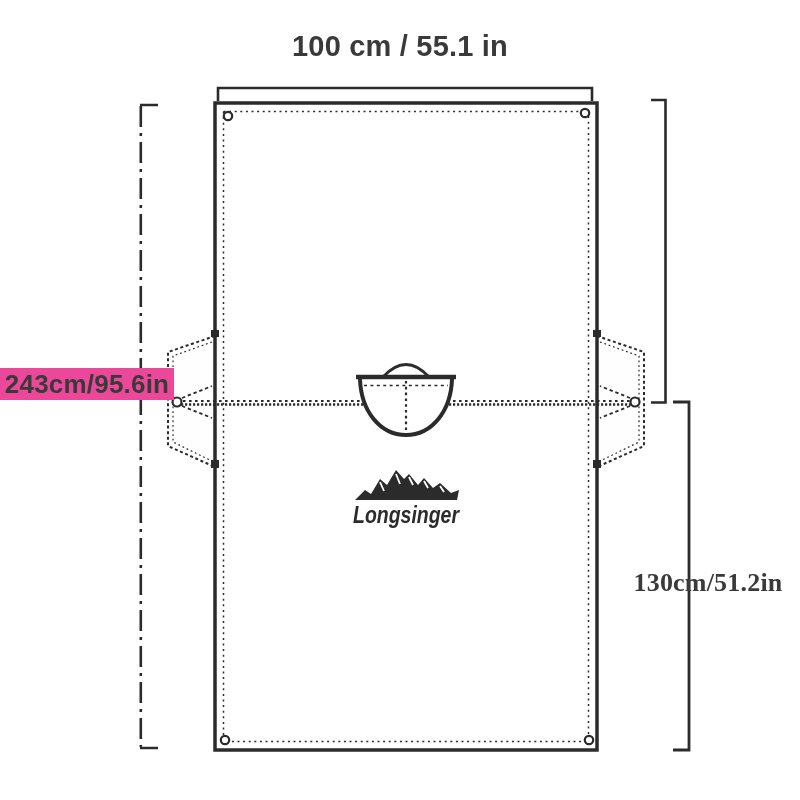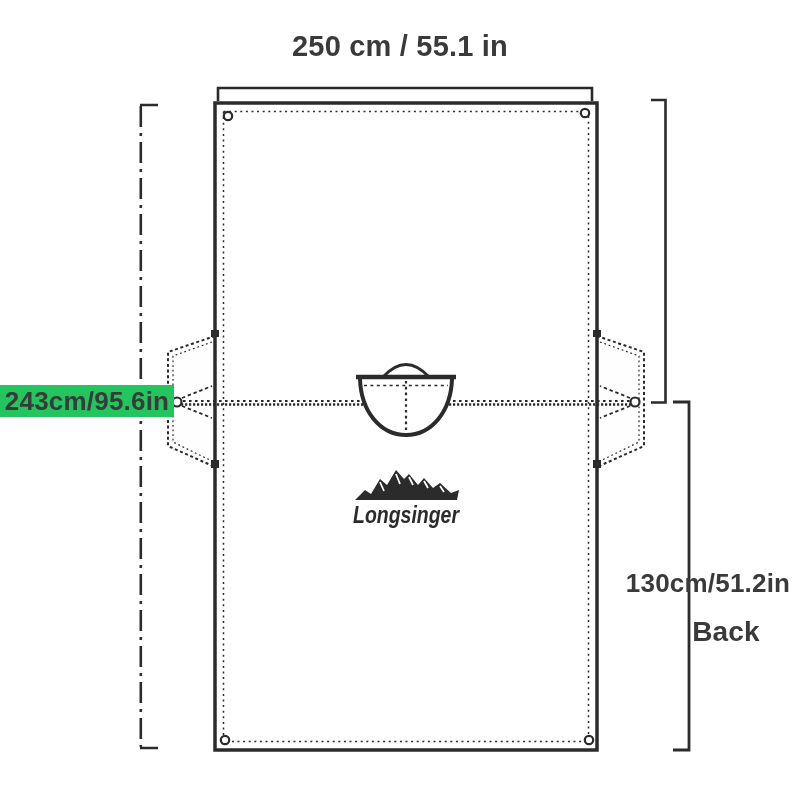--- a/index.html
+++ b/index.html
@@ -16,22 +16,22 @@
     position: absolute;
     color: #3a3a3a;
     font-weight: 600;
     text-align: center;
     white-space: nowrap;
     letter-spacing: 0.2px;
   }
   .lbl-top      { left: 230px; top: 27px;  width: 340px; font-size: 29px; line-height: 38px; }
   .lbl-frontdim { left: 615px; top: 204px; width: 184px; font-size: 26px; line-height: 32px; }
   .lbl-front    { left: 660px; top: 252px; width: 92px;  font-size: 28px; line-height: 34px; }
-  .lbl-total    { left: 0px;   top: 385px; width: 174px; font-size: 26px; line-height: 32px; background: #22c55e; }
-  .lbl-backdim  { left: 616px; top: 567px; width: 184px; font-size: 26px; line-height: 32px; }
+  .lbl-total    { left: 0px;   top: 368px; width: 174px; font-size: 26px; line-height: 32px; background: #ec4899; }
+  .lbl-backdim  { left: 616px; top: 567px; width: 184px; font-size: 26px; line-height: 32px; font-family: Liberation Serif, serif; }
   .lbl-back     { left: 680px; top: 615px; width: 92px;  font-size: 28px; line-height: 34px; }
 </style>
 </head>
 <body>
 
 <div class="canvas">
 
   <svg width="800" height="800" viewBox="0 0 800 800">
 
     <g>
@@ -88,18 +88,17 @@
 
     <g>
       <path d="M140,105 L158,105 M140,748 L158,748" stroke="#2b2b2b" stroke-width="2.6" fill="none"></path>
       <line x1="140.8" y1="106" x2="140.8" y2="747" stroke="#2b2b2b" stroke-width="2.6" stroke-dasharray="21 6 3 6"></line>
     </g>
 
     <path d="M651,100 L665.5,100 L665.5,402.5 L651,402.5" fill="none" stroke="#2b2b2b" stroke-width="2.6"></path>
     <path d="M673,402 L689,402 L689,750 L673,750" fill="none" stroke="#2b2b2b" stroke-width="2.8"></path>
   </svg>
 
-  <div class="dim-label lbl-top">250 cm / 55.1 in</div>
+  <div class="dim-label lbl-top">100 cm / 55.1 in</div>
   <div class="dim-label lbl-total">243cm/95.6in</div>
   <div class="dim-label lbl-backdim">130cm/51.2in</div>
-  <div class="dim-label lbl-back">Back</div>
 
 </div>
 
 </body></html>

